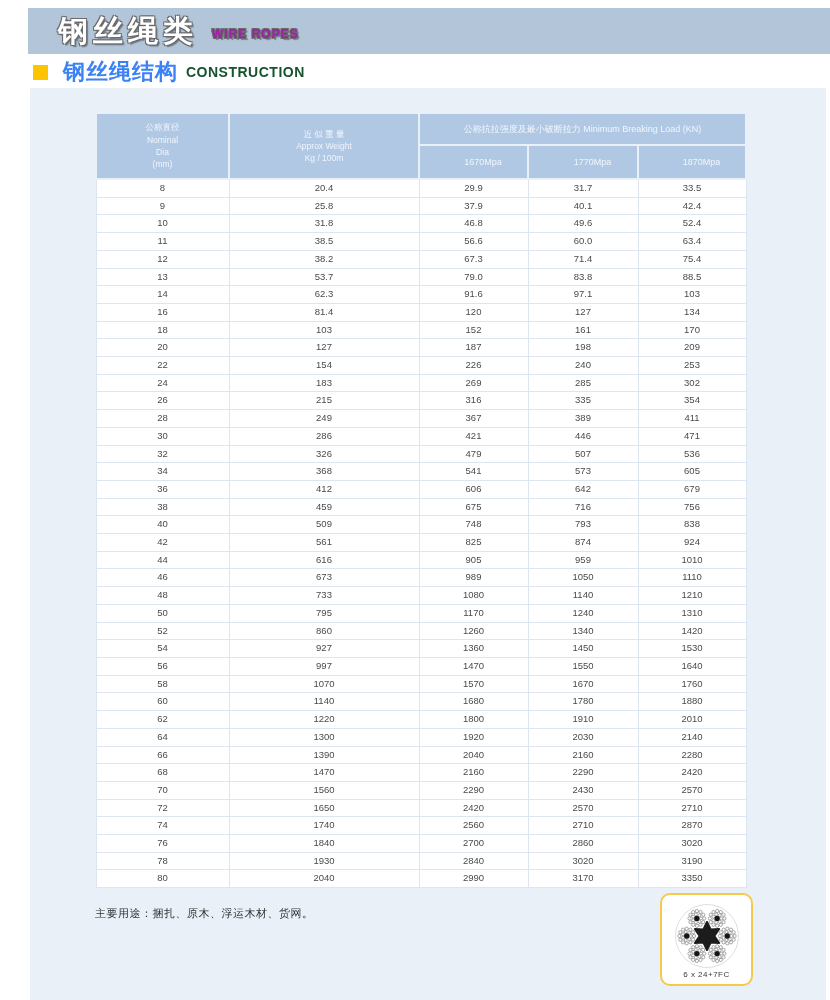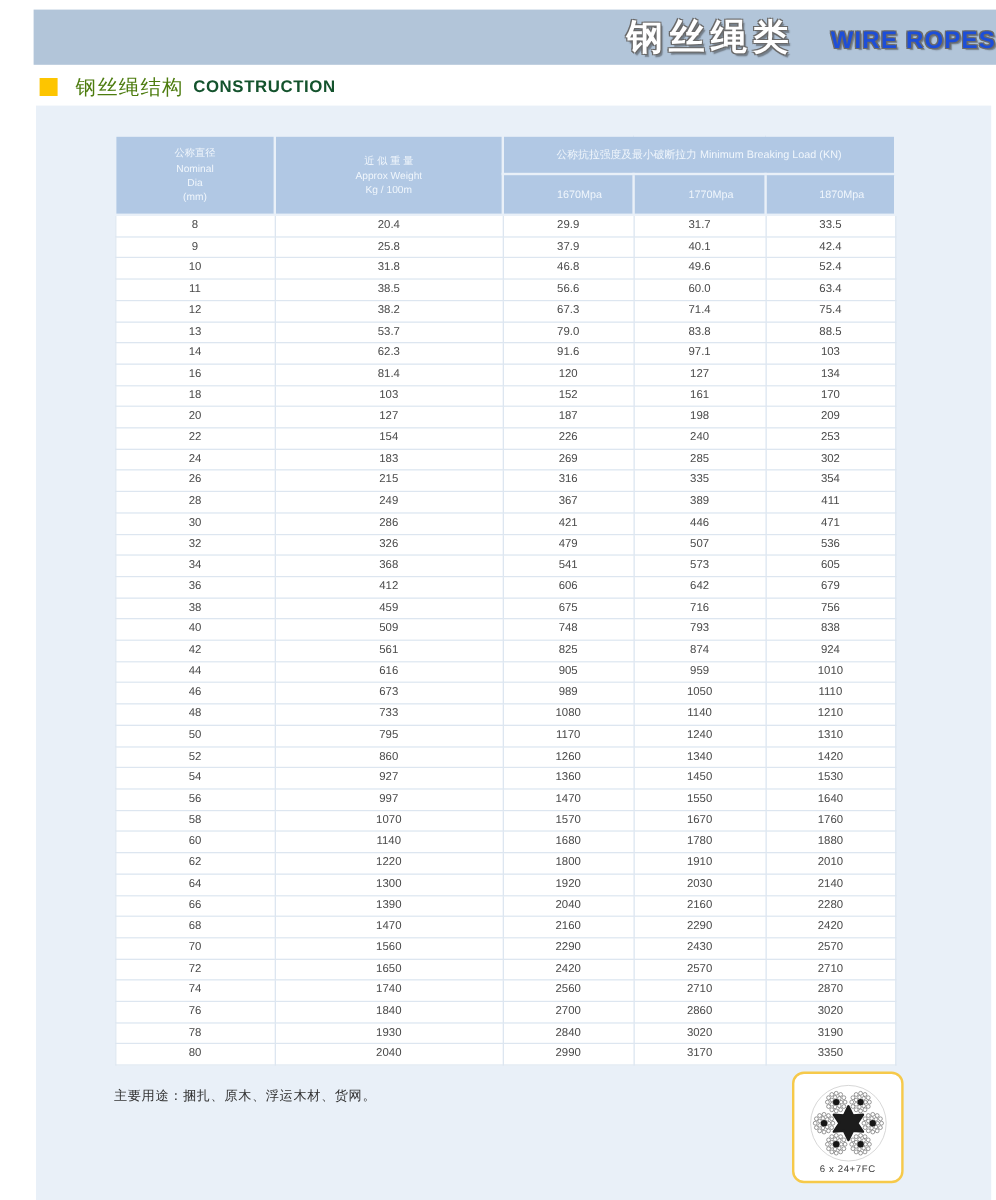--- a/index.html
+++ b/index.html
@@ -2,30 +2,30 @@
 <html><head>
 <meta charset="utf-8">
 <style>
   * { margin:0; padding:0; box-sizing:border-box; }
   html,body { background:#fff; }
   body { font-family:"Liberation Sans","DejaVu Sans",sans-serif; }
   .page { position:relative; width:830px; height:1000px; background:#fff; overflow:hidden; }
 
   
   .title-bar { position:absolute; left:28px; top:8px; width:802px; height:46px;
-    background:#b2c5d9; display:flex; align-items:center; padding-left:30px; gap:30px;justify-content:flex-end; }
+    background:#b2c5d9; display:flex; align-items:center; padding-left:30px; gap:14px; }
   .title-zh { font-size:30px; font-weight:bold; color:#fff; letter-spacing:5px;
     text-shadow:-1px -1px 0 #6a6a6a, 1px -1px 0 #6a6a6a, -1px 1px 0 #6a6a6a, 1px 1px 0 #6a6a6a, 2px 2px 1px rgba(40,40,40,.45); }
-  .title-en { font-size:20px; font-weight:bold; color:#1d4ed8; letter-spacing:1px; margin-top:6px;
+  .title-en { font-size:12px; font-weight:bold; color:#a21caf; letter-spacing:1px; margin-top:6px;
     text-shadow:-1px -1px 0 #6a6a6a, 1px -1px 0 #6a6a6a, -1px 1px 0 #6a6a6a, 1px 1px 0 #6a6a6a, 2px 2px 1px rgba(40,40,40,.45); }
 
   
   .section-row { position:absolute; left:33px; top:62px; height:20px; display:flex; align-items:center; }
   .section-square { width:15px; height:15px; background:#fdc500; margin-right:15px; }
-  .section-zh { font-size:17px; font-weight:normal; color:#4d7c0f; letter-spacing:1px; }
+  .section-zh { font-size:22px; font-weight:bold; color:#3b82f6; letter-spacing:1px; }
   .section-en { font-size:14px; font-weight:bold; color:#14532d; margin-left:8px; letter-spacing:.5px; }
 
   
   .panel { position:absolute; left:30px; top:88px; width:796px; height:938px; background:#e9f0f8; }
 
   
   table.spec { position:absolute; left:65px; top:24px; width:650px; border-collapse:collapse; table-layout:fixed; }
   table.spec th { background:#b1c8e4; color:#f0f6fc; font-weight:normal;
     border:2px solid #e9f0f8; text-align:center; vertical-align:middle; }
   th.h-main { font-size:8.5px; line-height:1.45; height:66px; }

